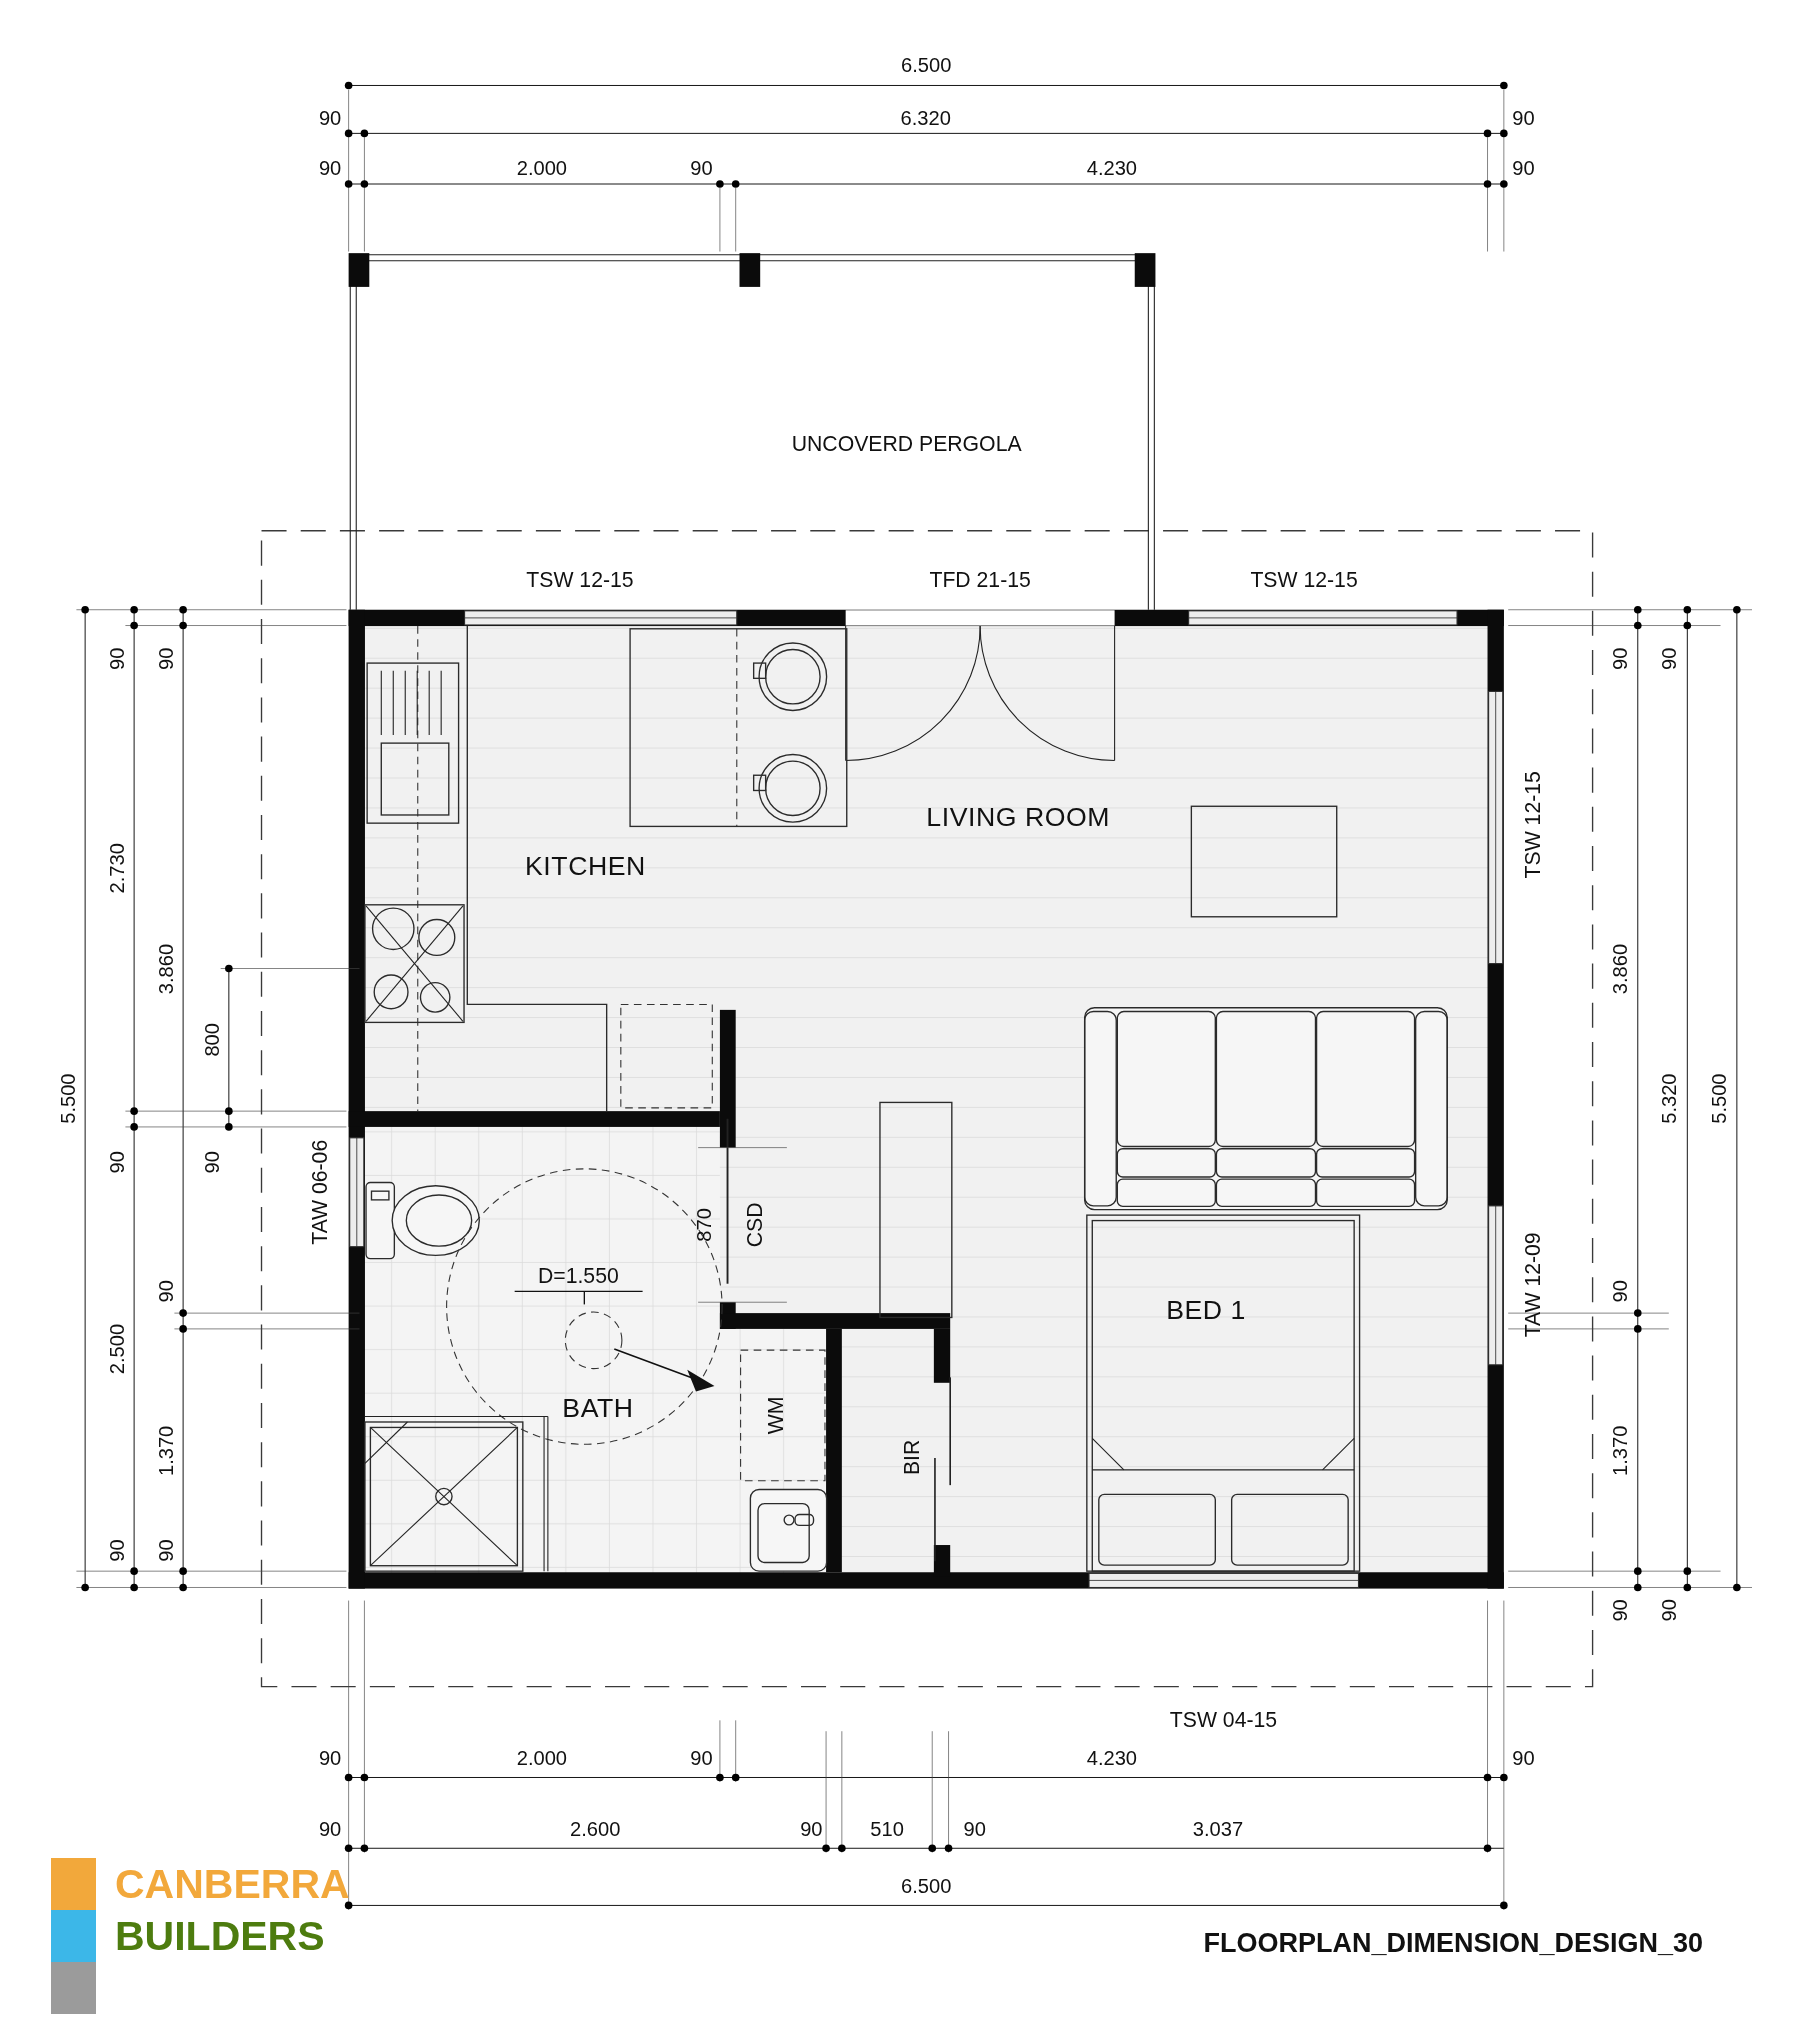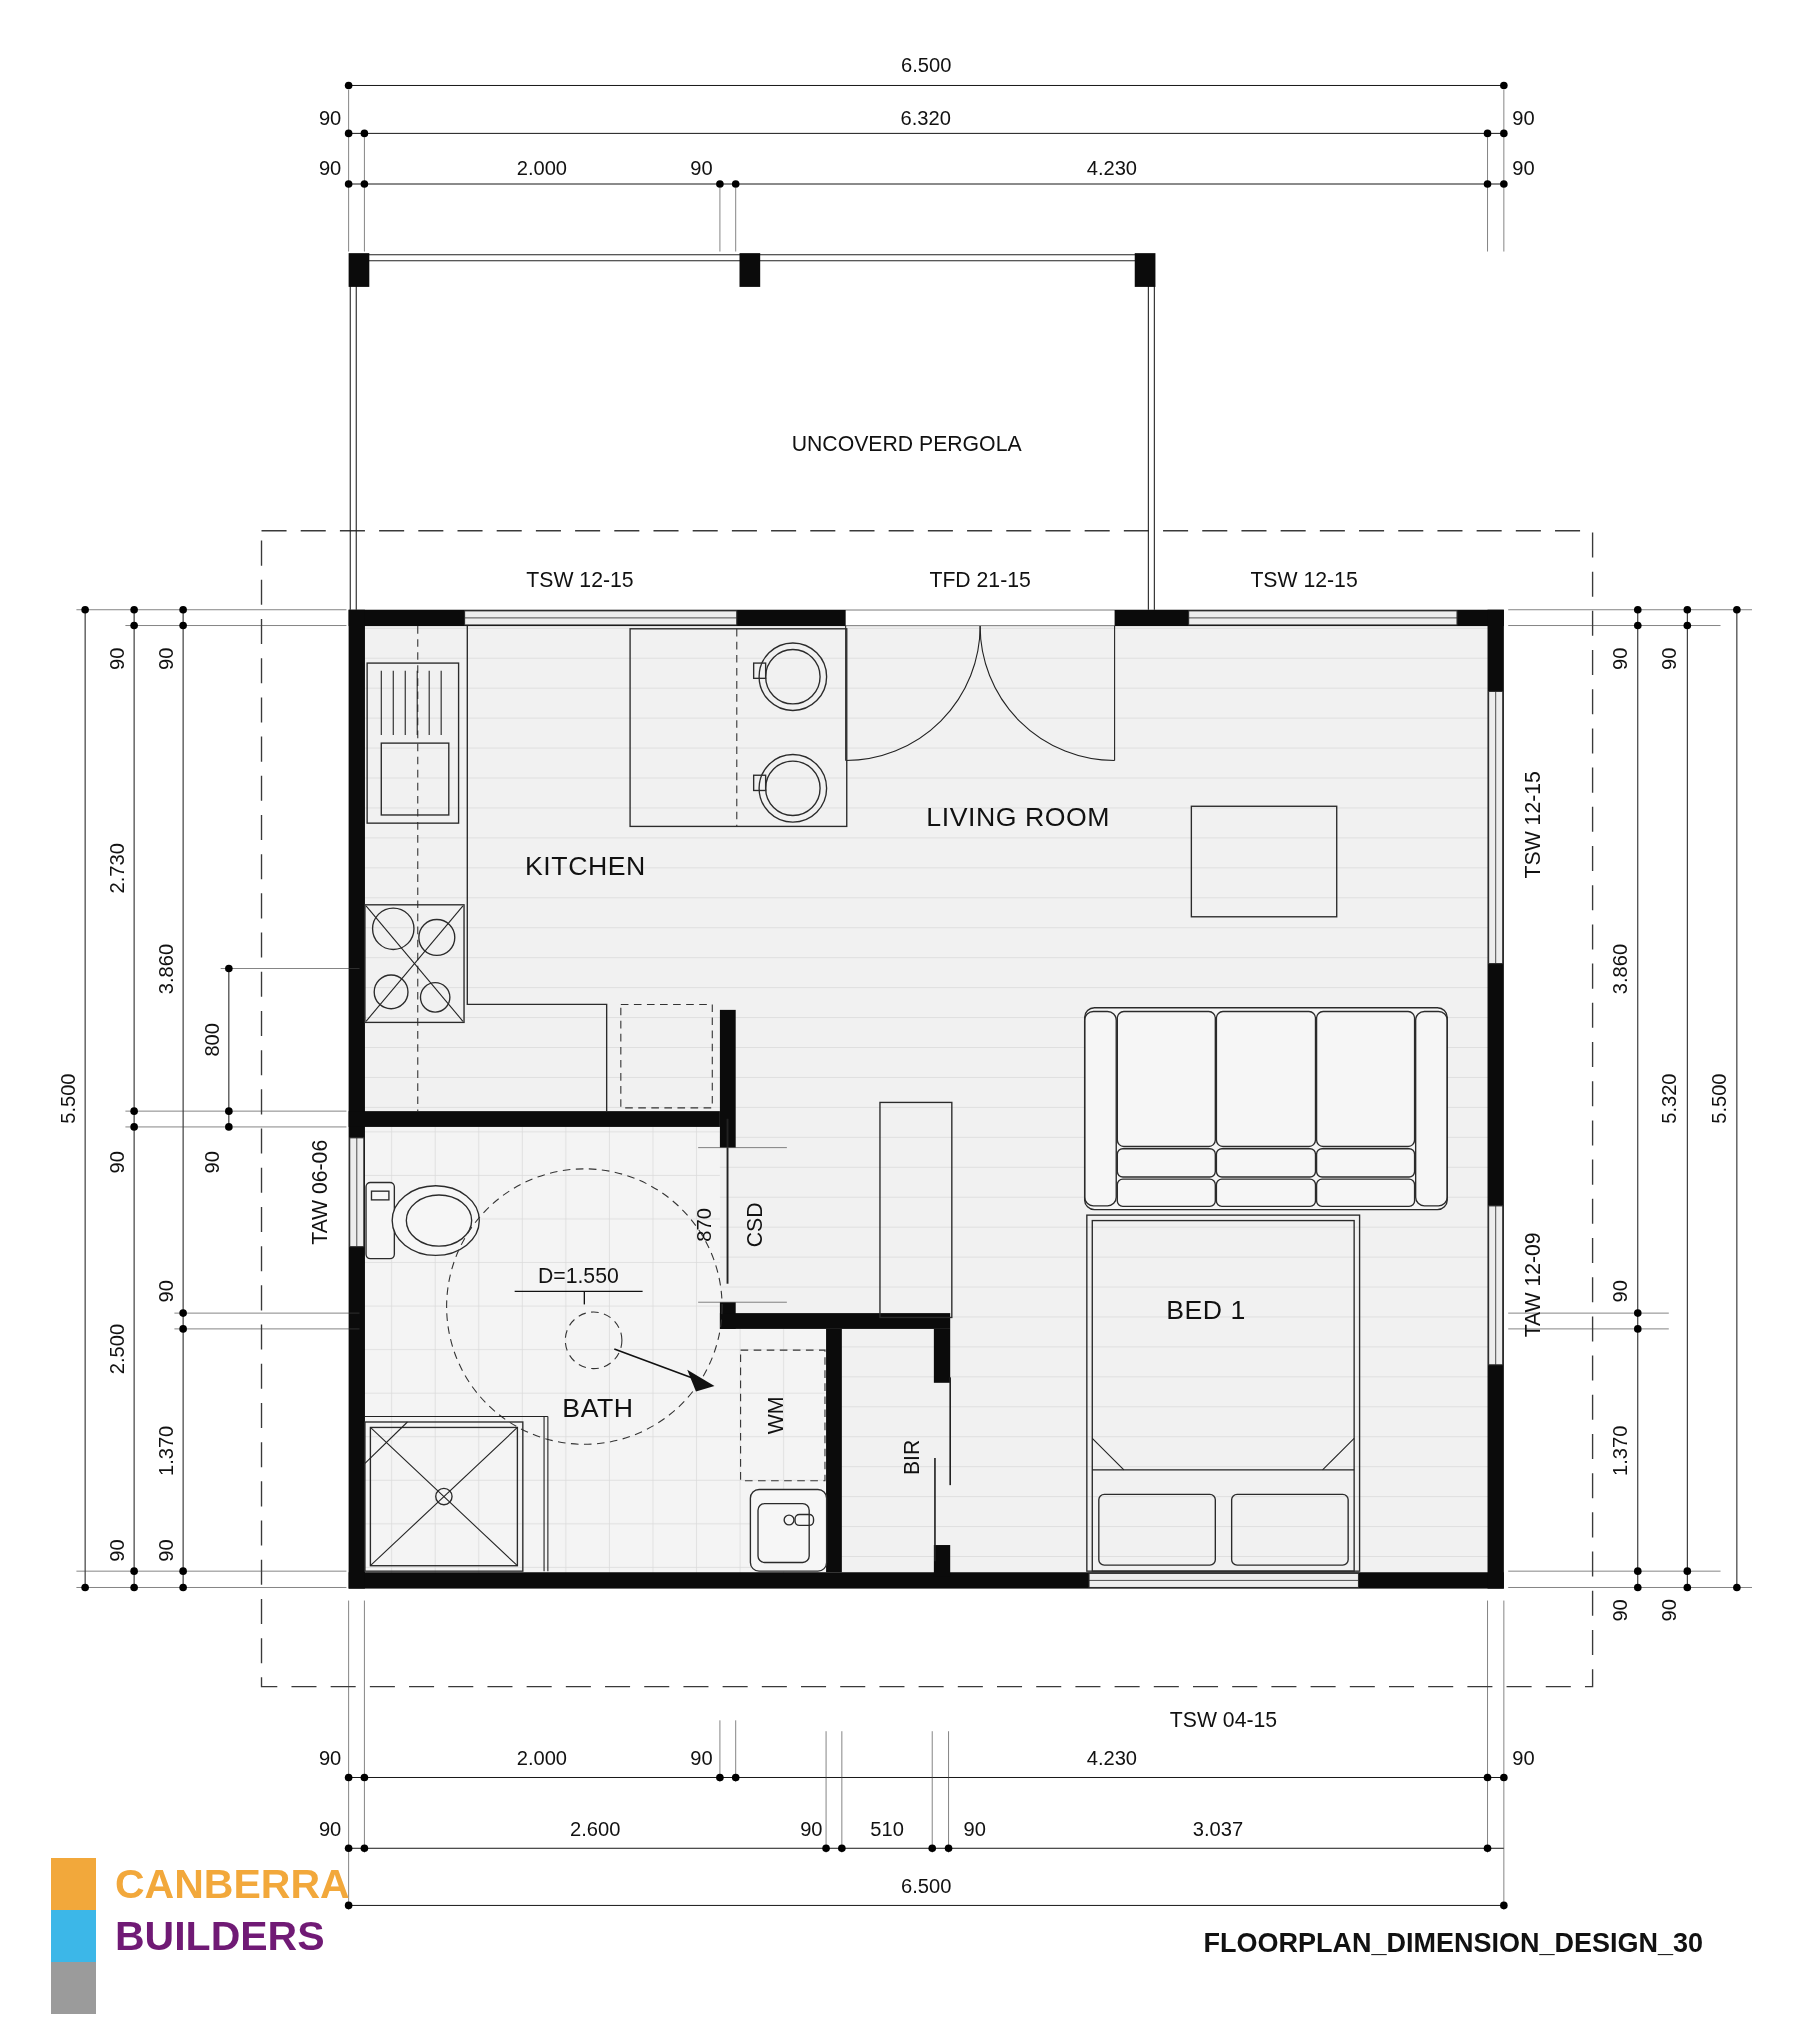--- a/index.html
+++ b/index.html
@@ -387,20 +387,20 @@
 </svg>
 
 <div class="logo">
   <div class="logo-bar">
     <div id="bar-orange" style="background: rgb(242, 168, 59);"></div>
     <div id="bar-blue" style="background: rgb(60, 183, 232);"></div>
     <div id="bar-gray" style="background: rgb(155, 155, 155);"></div>
   </div>
   <div class="logo-text">
     <div id="logo-l1" style="color: rgb(242, 168, 59);">CANBERRA</div>
-    <div id="logo-l3" style="color: #701a75;">BUILDERS</div>
+    <div id="logo-l3" style="color: #4d7c0f;">BUILDERS</div>
   </div>
 </div>
 
 <div class="title">FLOORPLAN_DIMENSION_DESIGN_30</div>
 
 </div>
 
 
 </body></html>

